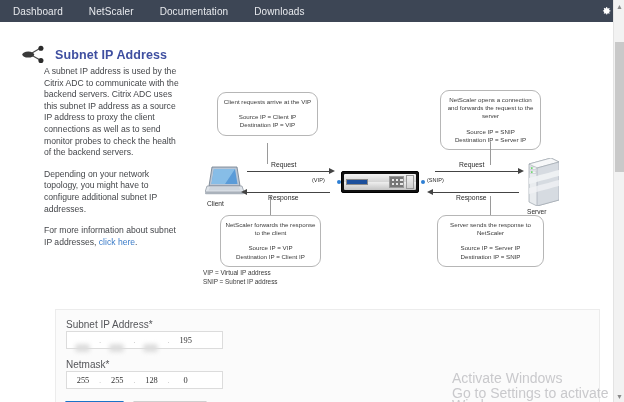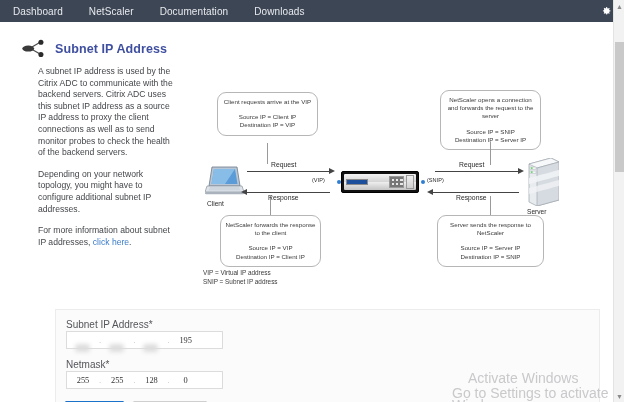--- a/index.html
+++ b/index.html
@@ -68,34 +68,34 @@
 
   
   .content {
     position: absolute; top: 22px; left: 0;
     width: 613px; height: 380px;
     background: #fff;
   }
 
   
   .title-row {
-    position: absolute; left: 22px; top: 16px;
+    position: absolute; left: 22px; top: 22px;
     display: flex; align-items: center; gap: 7px;
   }
   .share-icon { width: 26px; height: 22px; display:block; }
   .page-title {
     font-size: 12.5px;
     font-weight: bold;
     color: #3f4fa0;
     letter-spacing: .1px;
   }
 
   
   .desc-col {
-    position: absolute; left: 38px; top: 44px;
+    position: absolute; left: 44px; top: 44px;
     width: 136px;
     font-size: 8.6px;
     line-height: 11.6px;
     color: #44464a;
   }
   .desc-col p { margin: 0 0 10px 0; }
   .desc-col p:last-child { margin-bottom: 0; }
   .link { color: #3a7bc8; text-decoration: none; cursor: pointer; }
 
   
@@ -283,21 +283,21 @@
     min-width: 72px;
   }
 
   
   .watermark {
     position: absolute; left: 452px; top: 348px;
     color: #c9c9cc;
     pointer-events: none;
     user-select: none;
   }
-  .wm-line1 { font-size: 14px; line-height: 17px; margin-left: 16px; }
+  .wm-line1 { font-size: 14px; line-height: 17px; }
   .wm-line2 { font-size: 14px; line-height: 12px; }
 </style>
 </head>
 <body>
 
 <div id="root">
 
   <div class="topnav">
     <div class="nav-tab">Dashboard</div>
     <div class="nav-tab">NetScaler</div>

